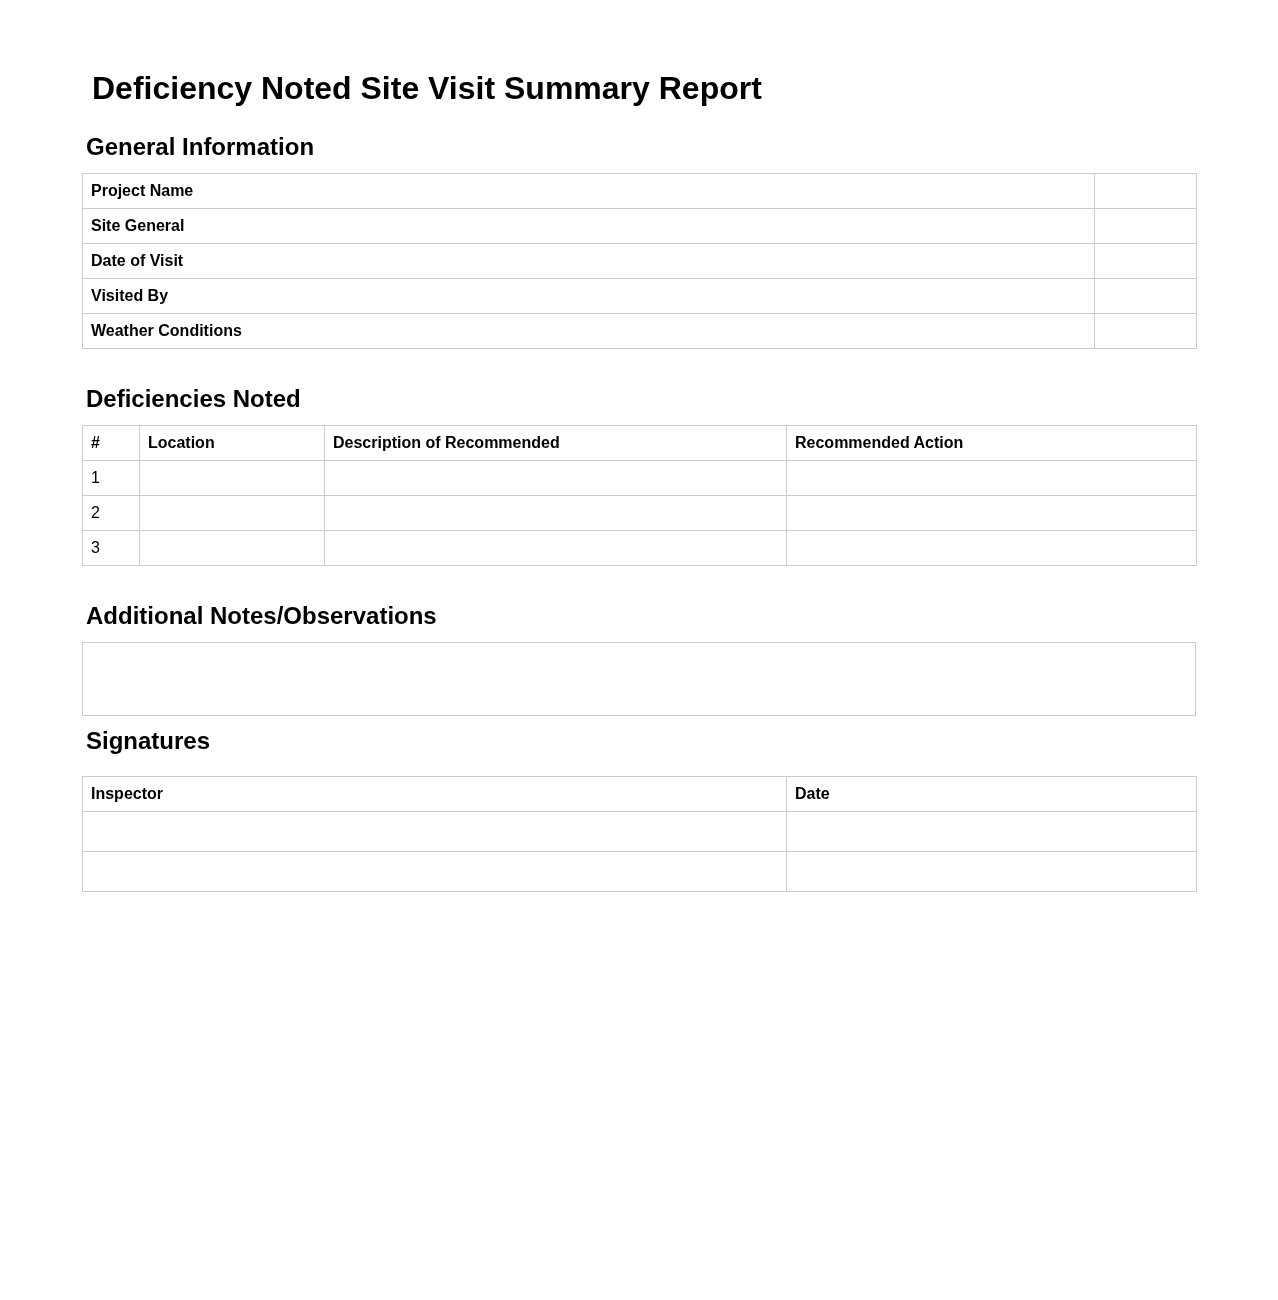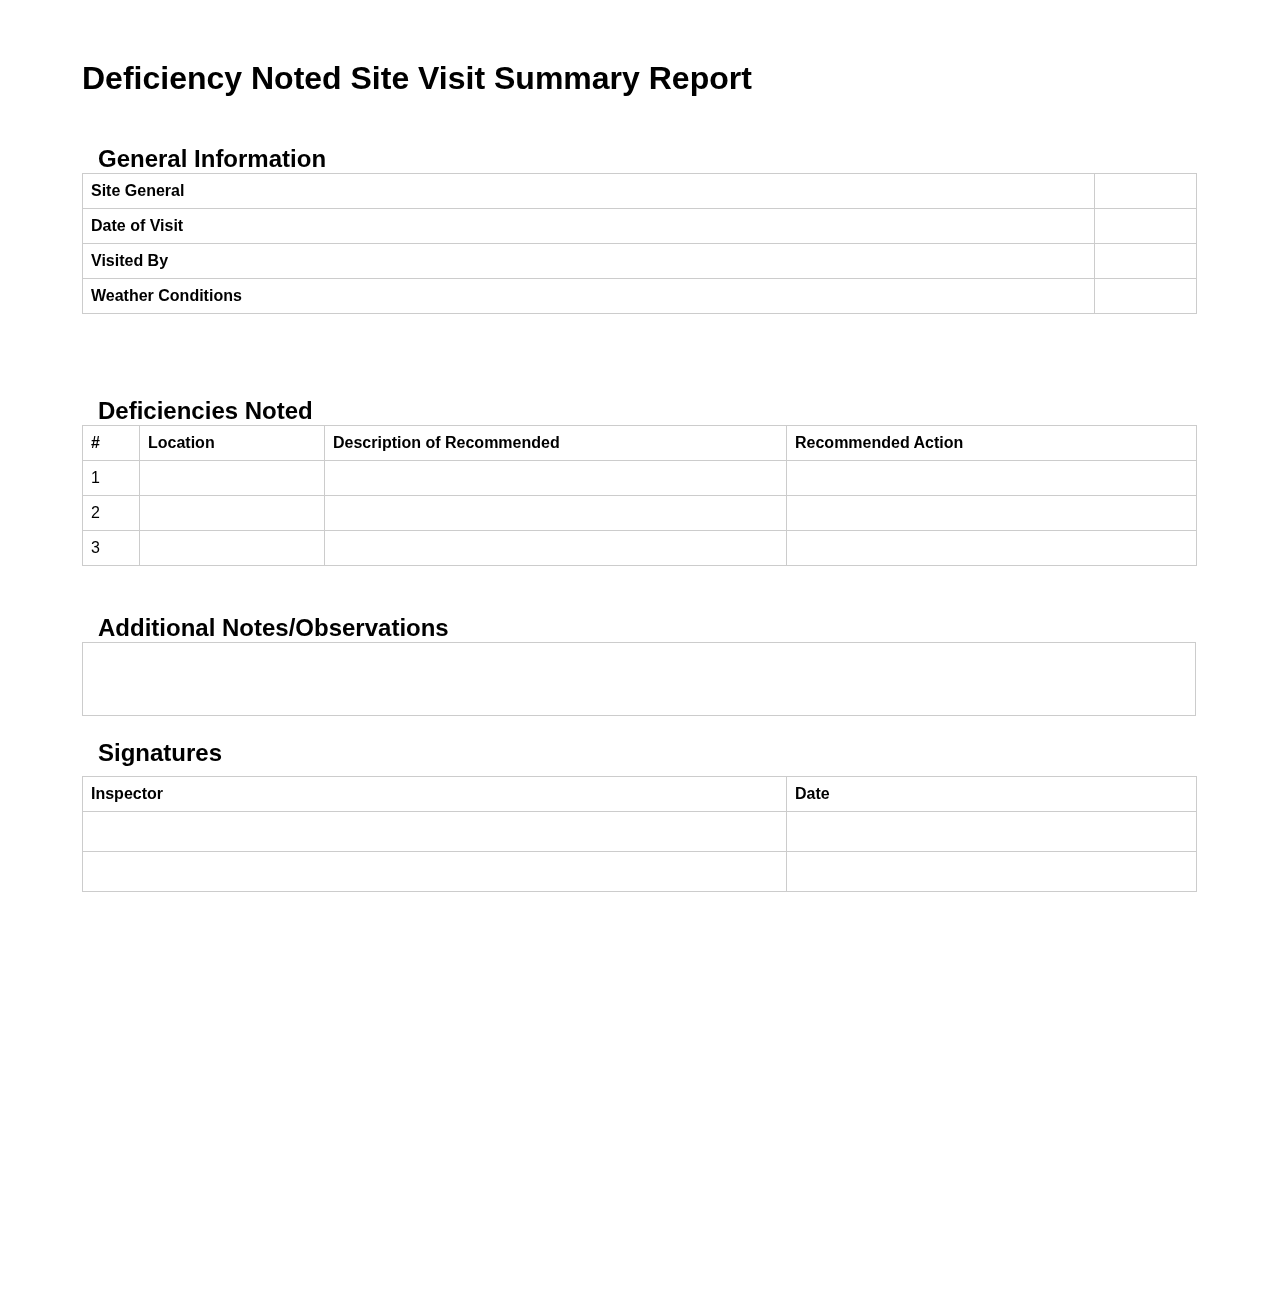--- a/index.html
+++ b/index.html
@@ -16,31 +16,31 @@
     }
     .page {
       position: absolute;
       left: 82px;
       top: 0;
       width: 1114px;
     }
     h1 {
       font-size: 32px;
       font-weight: bold;
-      margin: 0;
+      margin: 10px;
       position: absolute;
       top: 58px;
       left: 0;
       line-height: 40px;
       white-space: nowrap;
     }
     h2 {
       font-size: 24px;
       font-weight: bold;
-      margin: 16px;
+      margin: 4px;
       position: absolute;
       left: 0;
       line-height: 30px;
       white-space: nowrap;
     }
     table {
       border-collapse: collapse;
       width: 1114px;
       position: absolute;
       left: 0;
@@ -74,20 +74,24 @@
 
   <h1>Deficiency Noted Site Visit Summary Report</h1>
 
   <h2 style="top:128px;">General Information</h2>
   <table style="top:173px;">
     <colgroup>
       <col style="width:1012px;">
       <col style="width:102px;">
     </colgroup>
     <tbody>
+      <tr class="row35">
+        <td class="label">Project Name</td>
+        <td></td>
+      </tr>
       <tr class="row35">
         <td class="label">Site General</td>
         <td></td>
       </tr>
       <tr class="row35">
         <td class="label">Date of Visit</td>
         <td></td>
       </tr>
       <tr class="row35">
         <td class="label">Visited By</td>

